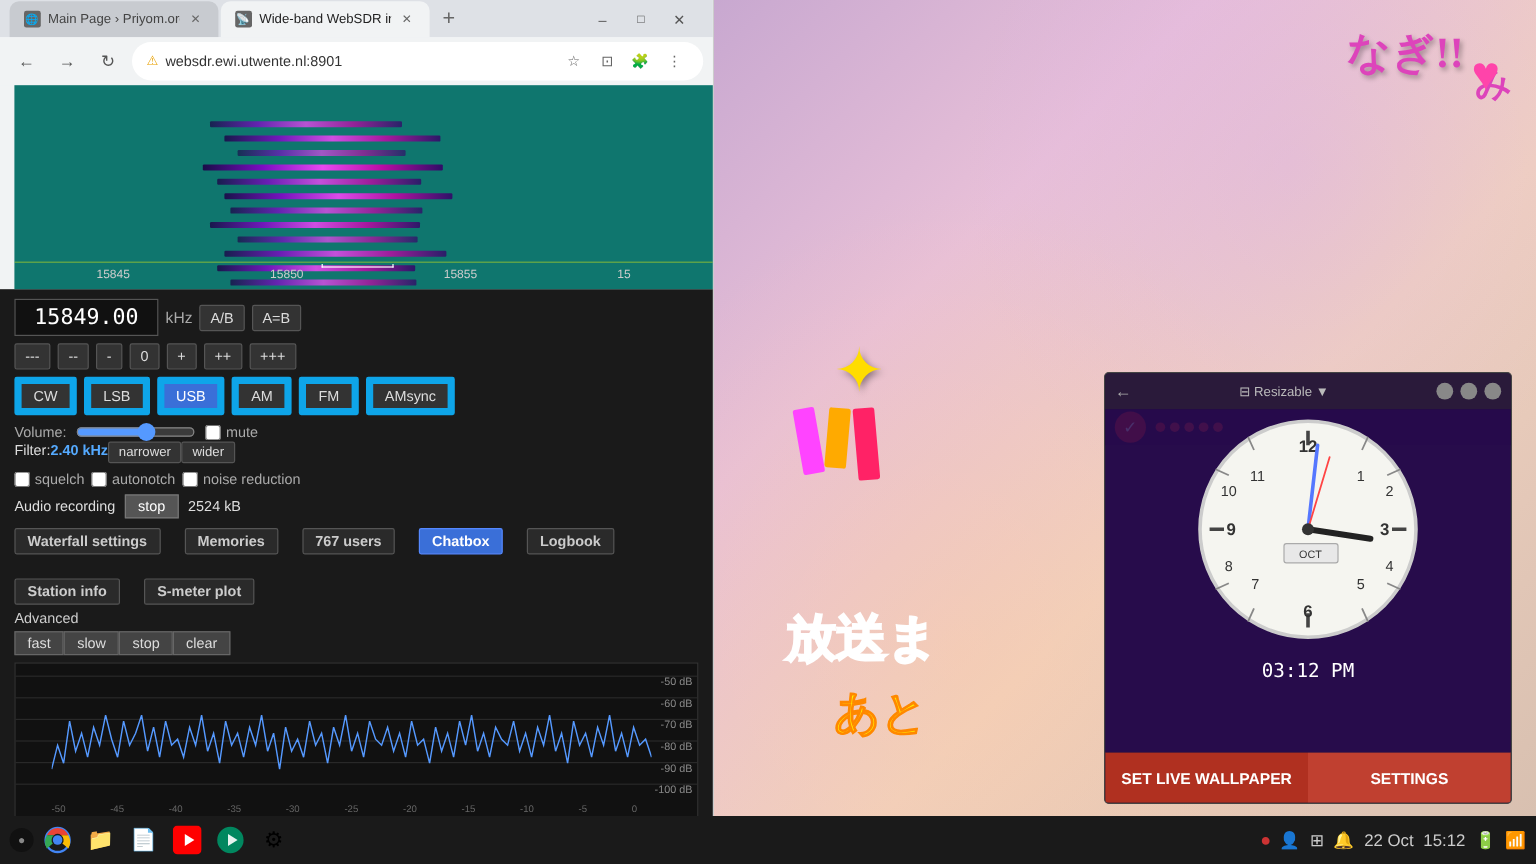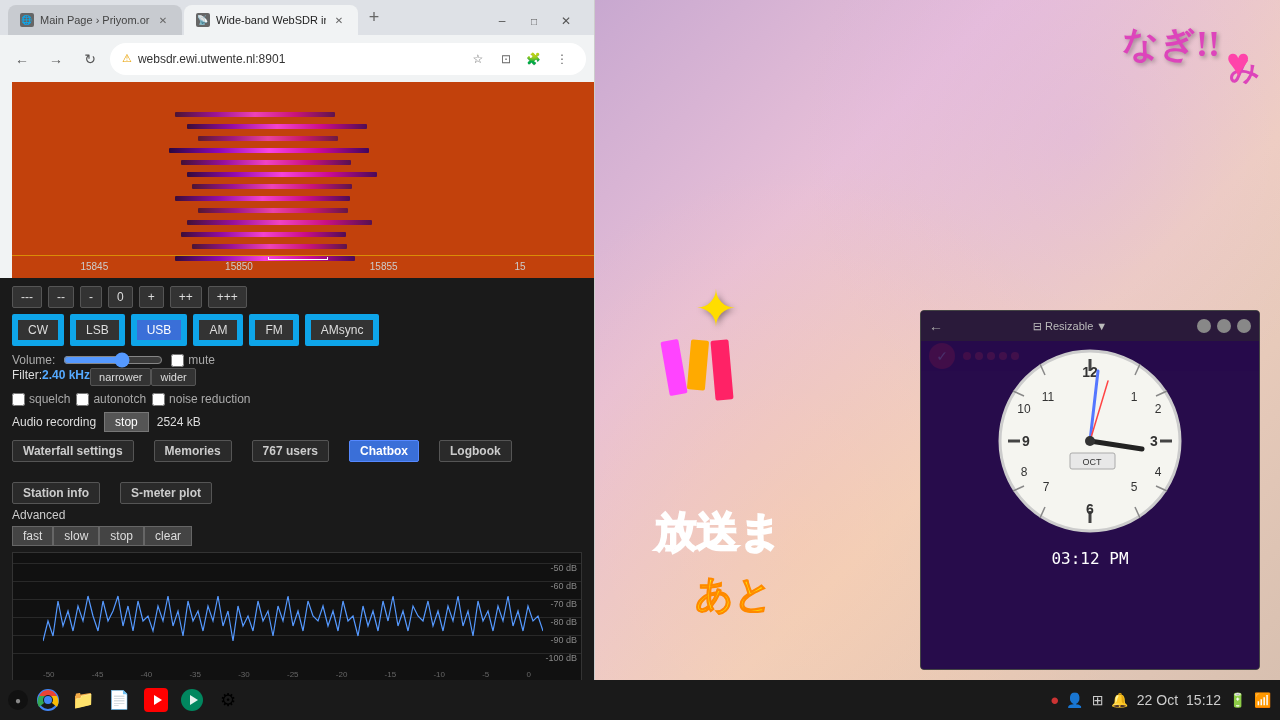--- a/index.html
+++ b/index.html
@@ -113,21 +113,21 @@
       border-radius: 50%;
       display: flex; align-items: center; justify-content: center;
       font-size: 12px;
       color: #666;
       cursor: pointer;
     }
 
     
     #waterfall-area {
       height: 200px;
-      background: #c2410c;
+      background: #0f766e;
       position: relative;
       overflow: hidden;
       margin-left: 12px;
     }
     .wf-freq-line {
       position: absolute;
       bottom: 22px;
       left: 0; right: 0;
       height: 1px;
       background: rgba(255,255,0,0.4);
@@ -549,20 +549,26 @@
     <div class="wf-freq-labels">
       <span>15845</span>
       <span>15850</span>
       <span>15855</span>
       <span>15</span>
     </div>
   </div>
 
   <div id="sdr-controls">
 
+    <div class="ctrl-row">
+      <div class="freq-display">15849.00</div>
+      <span class="unit-label">kHz</span>
+      <button class="ctrl-btn">A/B</button>
+      <button class="ctrl-btn">A=B</button>
+    </div>
 
     <div class="ctrl-row">
       <button class="ctrl-btn">---</button>
       <button class="ctrl-btn">--</button>
       <button class="ctrl-btn">-</button>
       <button class="ctrl-btn">0</button>
       <button class="ctrl-btn">+</button>
       <button class="ctrl-btn">++</button>
       <button class="ctrl-btn">+++</button>
     </div>
@@ -759,20 +765,24 @@
         <circle cx="100" cy="100" r="5" fill="#333"></circle>
 
         <rect x="80" y="112" width="45" height="16" rx="2" fill="#e8e8e8" stroke="#aaa" stroke-width="1"></rect>
         <text x="102" y="124" text-anchor="middle" font-size="9" fill="#333">OCT</text>
       </svg>
     </div>
 
     <div id="clock-time-label">03:12 PM</div>
   </div>
 
+  <div id="clock-bottom-bar">
+    <button class="clock-btn set-live">SET LIVE WALLPAPER</button>
+    <button class="clock-btn settings">SETTINGS</button>
+  </div>
 </div>
 
 <div id="taskbar">
   <div class="tb-icon" style="background:#111;width:20px;height:20px;font-size:10px;color:#888;">●</div>
   <div class="tb-icon" style="background:transparent;font-size:22px;">
 
     <svg width="24" height="24" viewBox="0 0 24 24">
       <circle cx="12" cy="12" r="10" fill="none" stroke="#4285f4" stroke-width="2"></circle>
       <circle cx="12" cy="12" r="4" fill="#4285f4"></circle>
       <path d="M12 2 Q18 2 21 8 L15 8 A5 5 0 0 0 9 8 L3 8 Q6 2 12 2Z" fill="#ea4335"></path>

